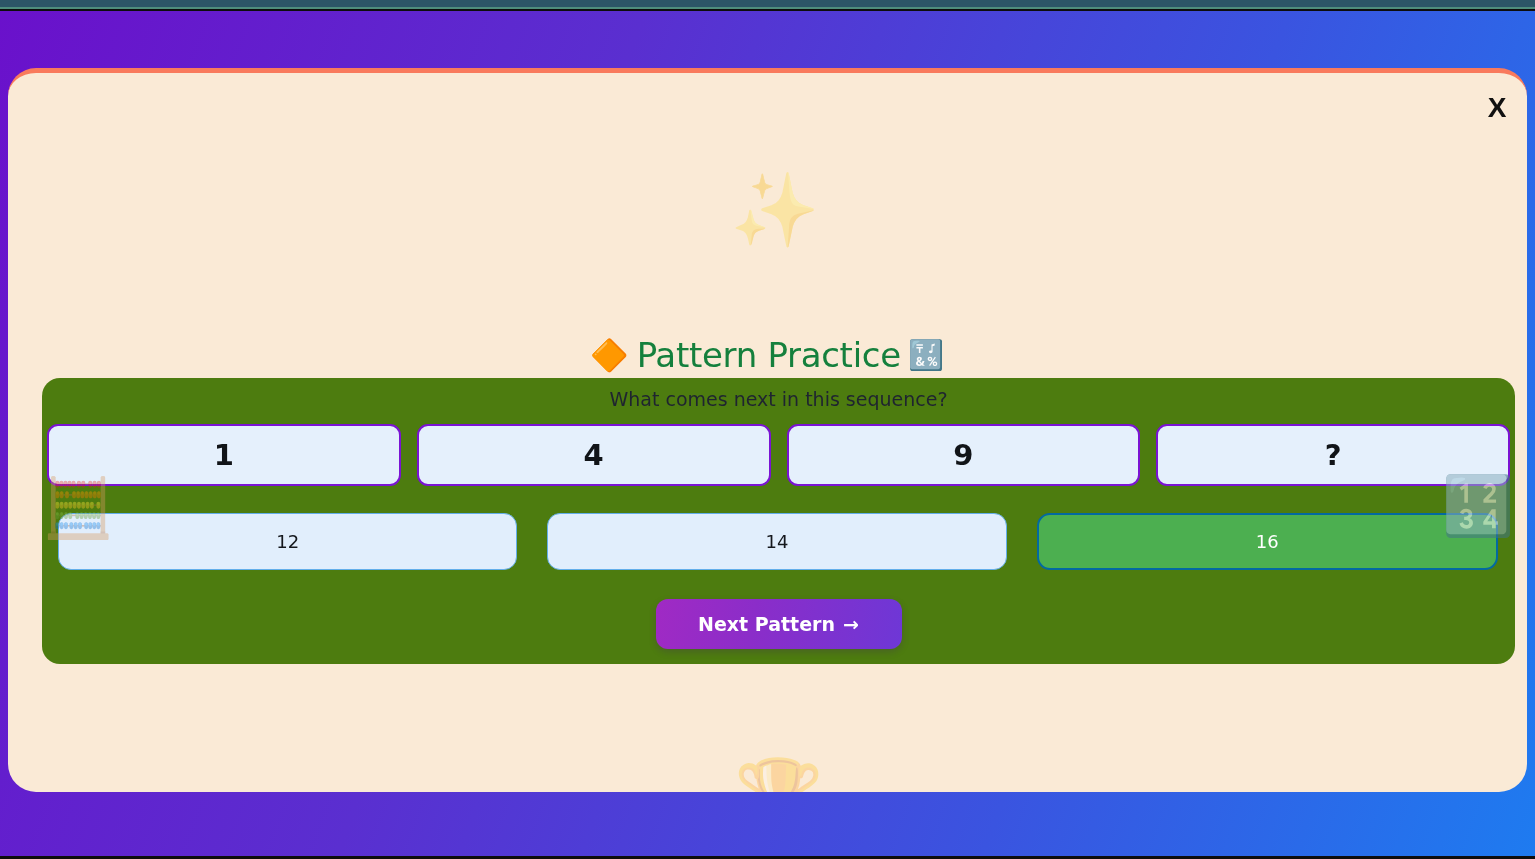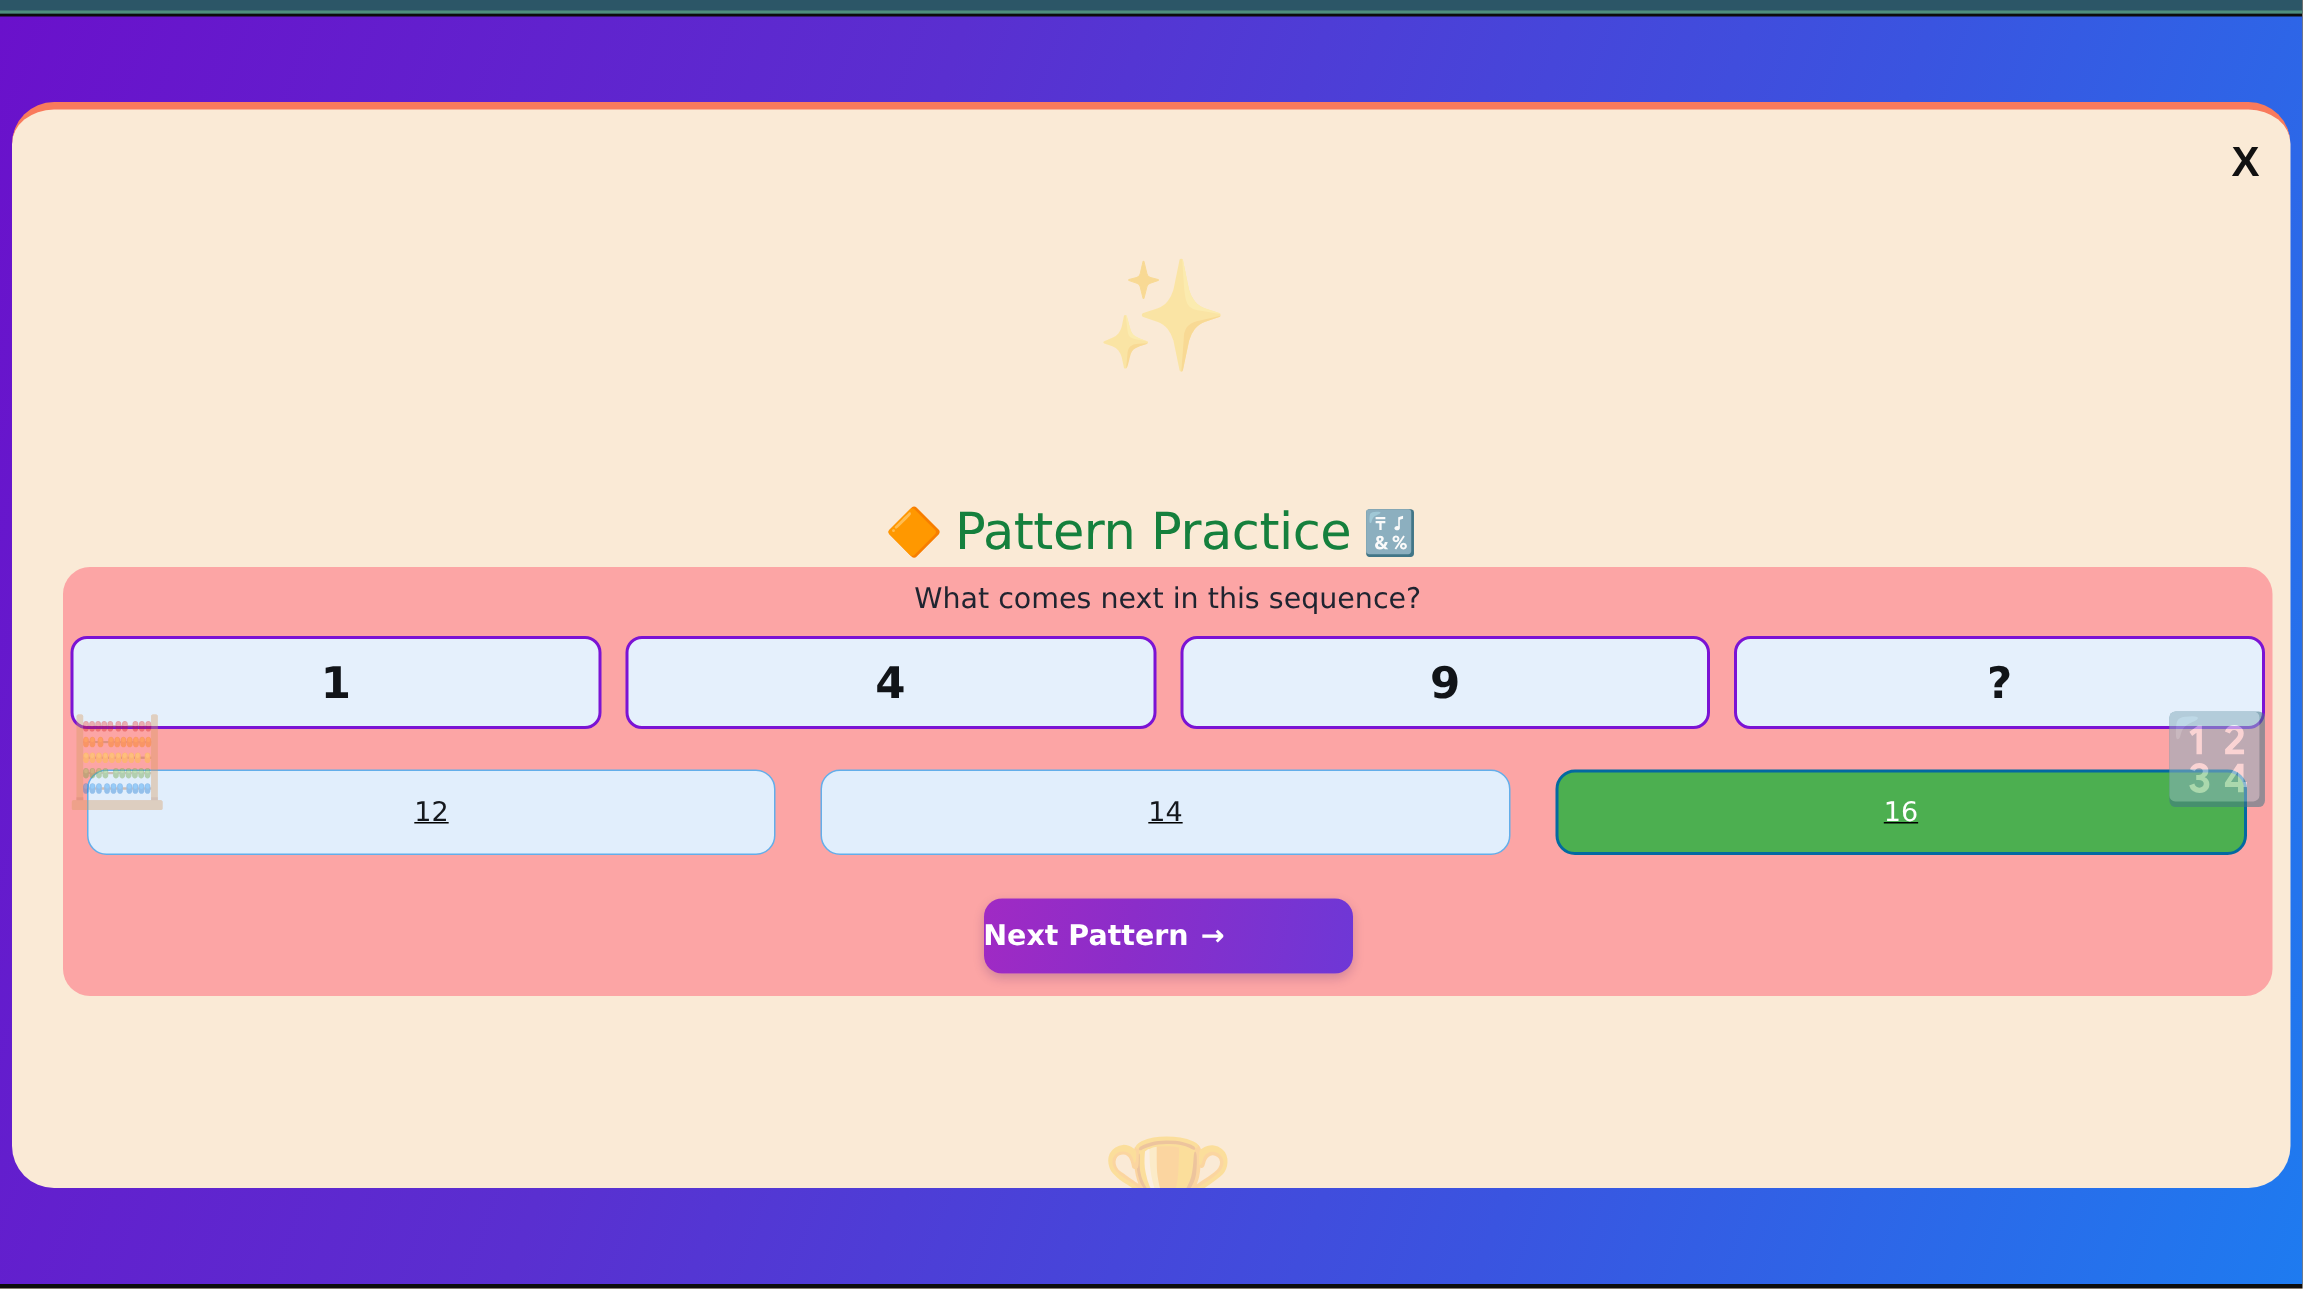--- a/index.html
+++ b/index.html
@@ -123,21 +123,21 @@
   }
   .title-badge { font-size: 29px; line-height: 1; }
 
   
   .panel {
     position: absolute;
     left: 34px;
     top: 305px;
     width: 1473px;
     height: 286px;
-    background: #fca5a5;
+    background: #4d7c0f;
     border-radius: 18px;
     z-index: 5;
   }
 
   .question {
     position: absolute;
     top: 10px;
     left: 0;
     width: 1473px;
     text-align: center;
@@ -172,21 +172,20 @@
   }
 
   
   .options-row {
     position: absolute;
     top: 135px;
     left: 16px;
     width: 1440px;
     display: flex;
     gap: 30px;
-    text-decoration: underline;
   }
   .option-btn {
     flex: 1;
     height: 57px;
     background: #e1eefc;
     border: 1.8px solid #63aeea;
     border-radius: 13px;
     display: flex;
     align-items: center;
     justify-content: center;
@@ -216,20 +215,21 @@
     height: 50px;
     border: none;
     border-radius: 12px;
     background: linear-gradient(100deg, #a02ac4 0%, #8b2dc9 40%, #6e37d6 100%);
     color: #ffffff;
     font-family: "DejaVu Sans", sans-serif;
     font-size: 19px;
     font-weight: bold;
     display: flex;
     align-items: center;
+    justify-content: center;
     gap: 8px;
     cursor: pointer;
     box-shadow: 0 3px 7px rgba(60, 20, 110, 0.22);
   }
 </style>
 </head>
 <body>
 
 <div class="chrome-strip"></div>
 

